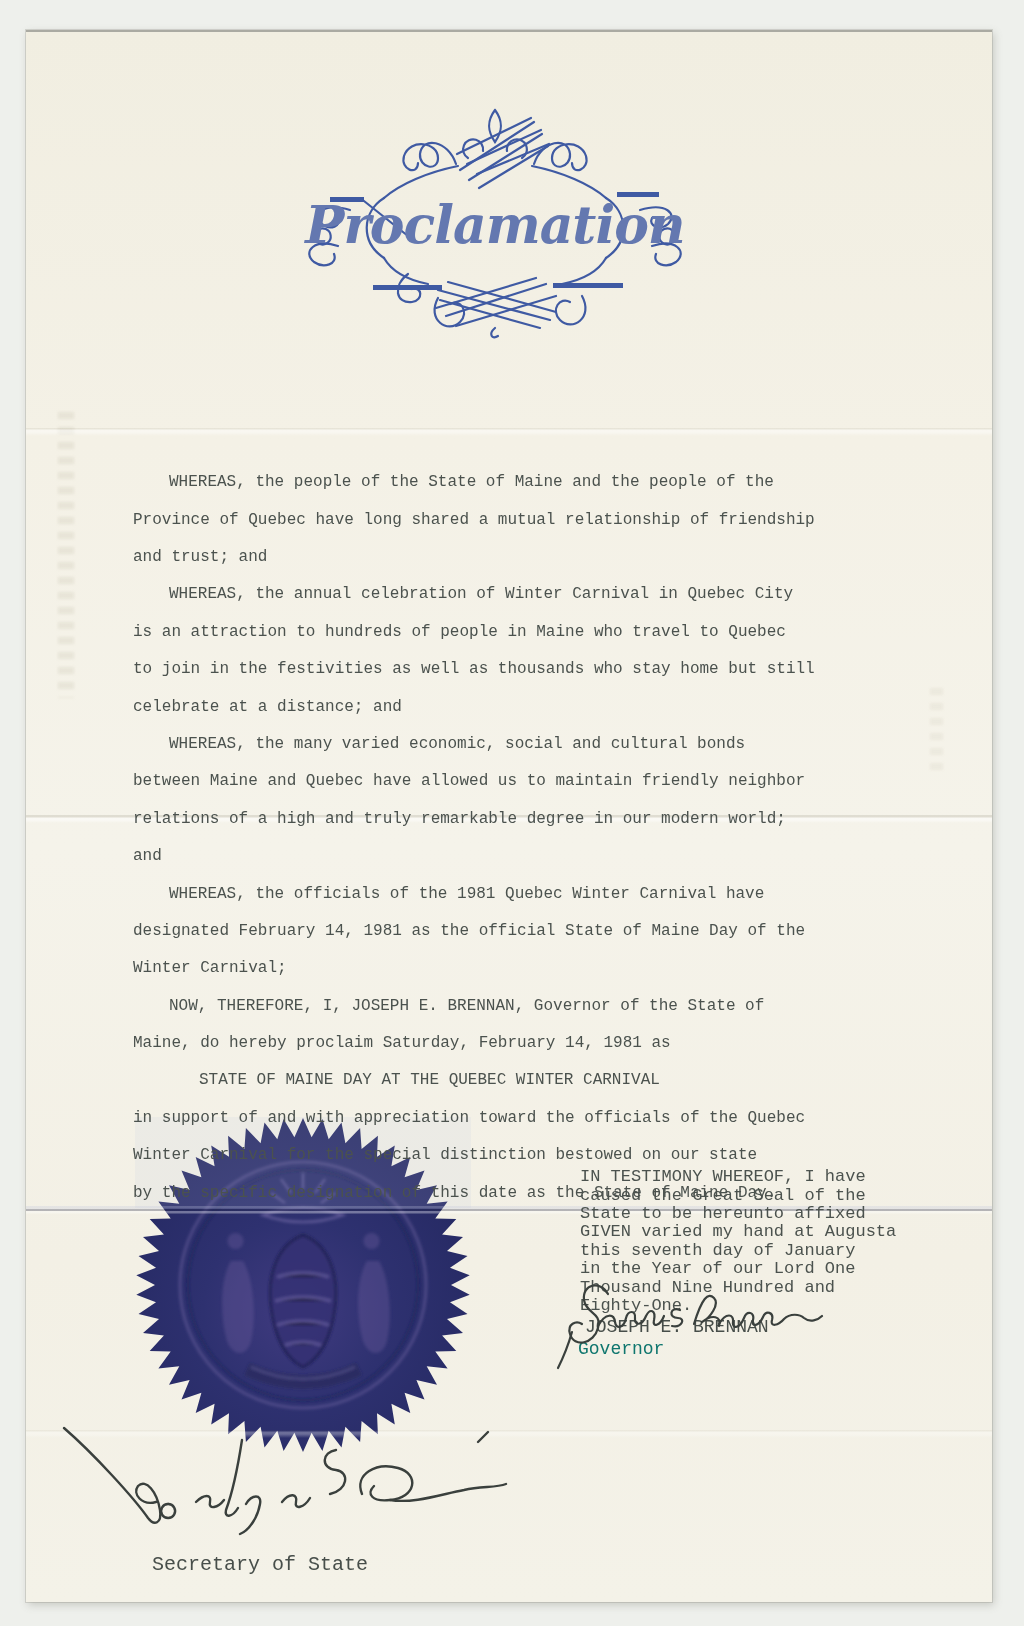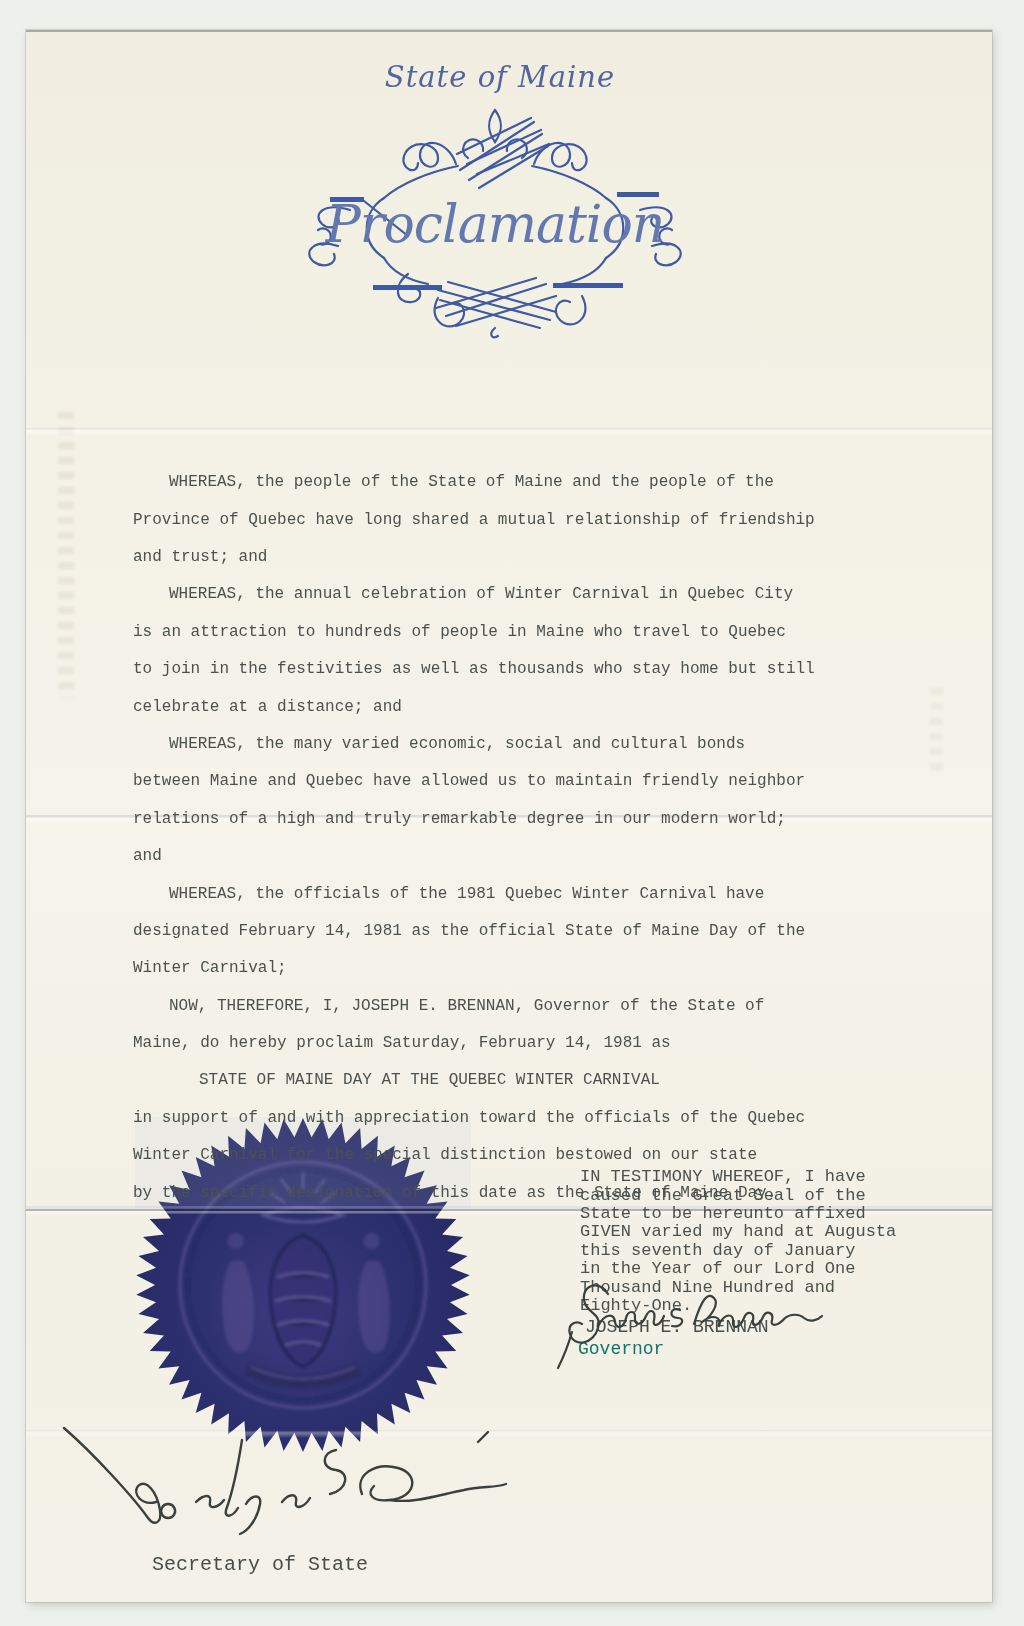--- a/index.html
+++ b/index.html
@@ -33,21 +33,21 @@
   .script-head {
     position:absolute; left:0; top:60px; width:1000px; text-align:center;
     font-family:"DejaVu Serif", serif; font-style:italic;
     font-size:29px; color:#50669d; z-index:5; letter-spacing:1px;
   }
   .ornament { position:absolute; left:288px; top:106px; width:414px; height:234px; z-index:5; }
   .ornament svg { position:absolute; left:0; top:0; }
   .proc-title {
     position:absolute; left:0; top:88px; width:414px; text-align:center;
     font-family:"DejaVu Serif", serif; font-style:italic;
-    font-size:52px; color:#6478b0; letter-spacing:-1px;
+    font-size:52px; color:#6478b0; letter-spacing:-1px;font-weight:bold;
   }
 
   .body-block {
     position:absolute; left:133px; top:352px; width:800px; z-index:5;
     font-size:16px; line-height:37.4px; color:#4b524e; white-space:pre;
   }
   .typed-line { height:37.4px; }
   .typed-line.indent { padding-left:36px; }
   .typed-line.center { padding-left:66px; }
 
@@ -72,21 +72,20 @@
 </head>
 <body>
 
 <div class="stage">
 
   <div class="paper"></div>
 
   <div class="bleed left"></div>
   <div class="bleed right"></div>
 
-  <div class="script-head">State of Maine</div>
 
   <div class="ornament">
     <svg class="orn" width="414" height="234" viewBox="0 0 414 234">
 
       <path d="M207 4 C198 16 200 26 207 36 C214 26 216 16 207 4"></path>
       <path d="M172 64 L246 16"></path>
         <path d="M181 74 L254 28"></path>
         <path d="M191 82 L260 40"></path>
       <path d="M243 12 L169 48"></path>
         <path d="M253 24 L179 58"></path>

